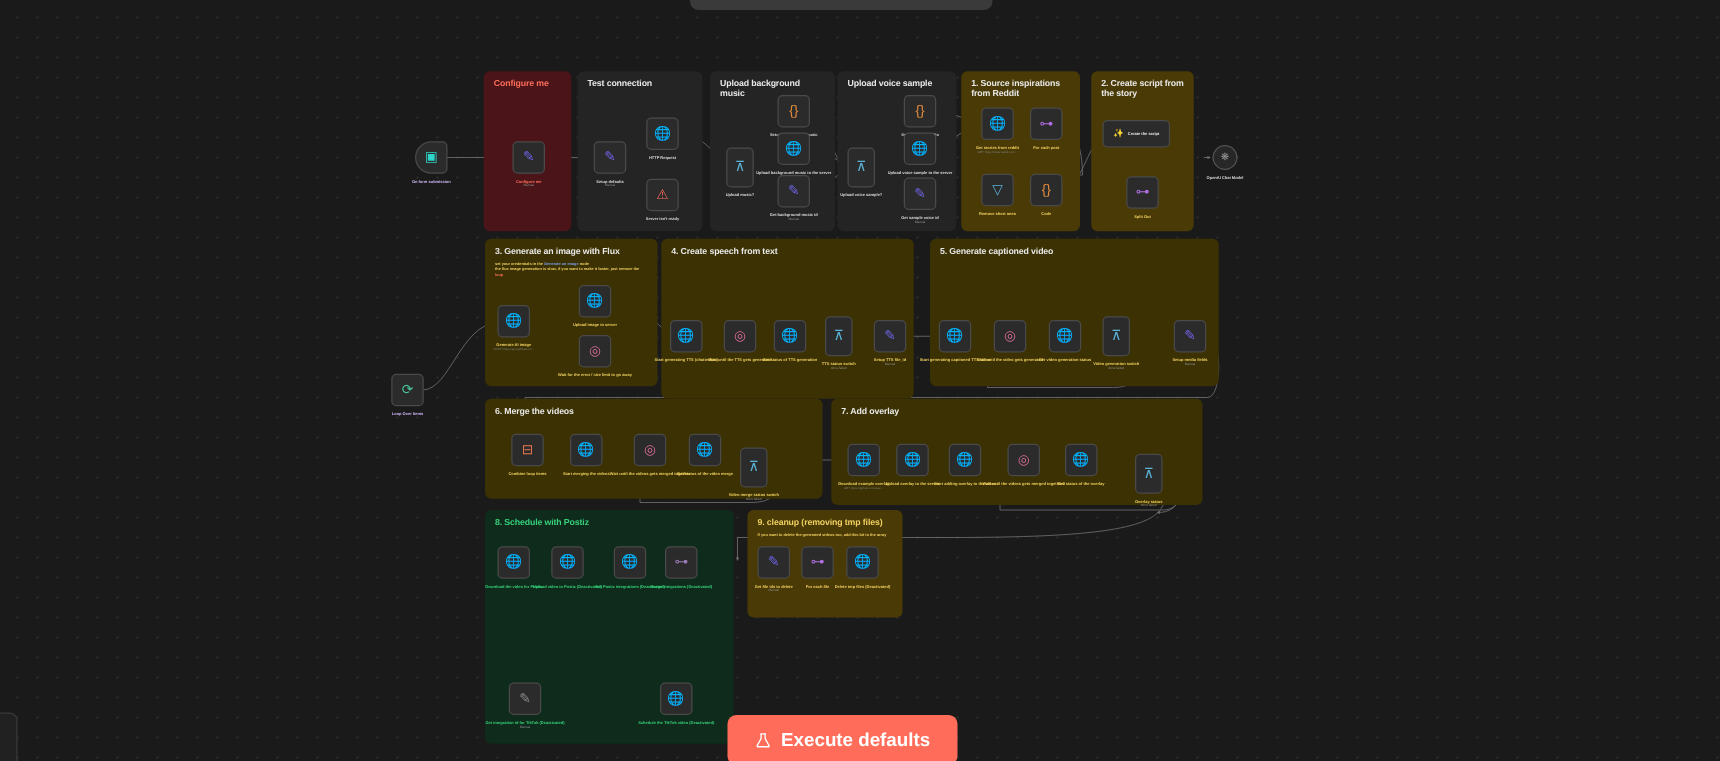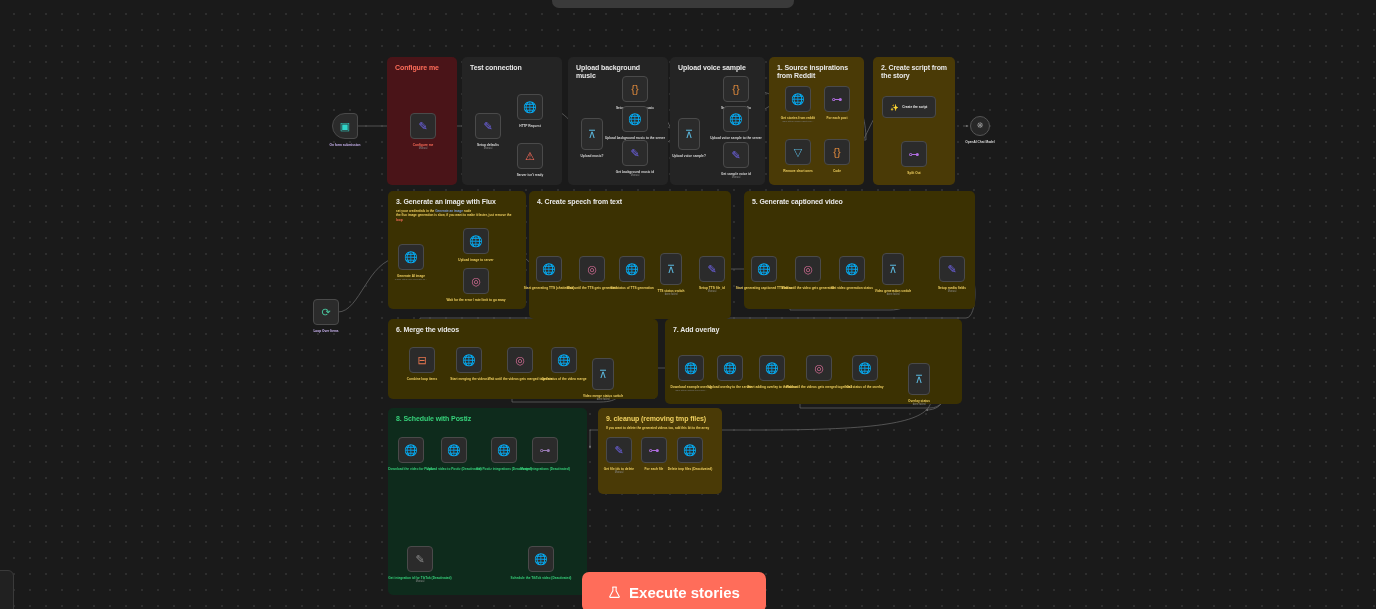--- a/index.html
+++ b/index.html
@@ -522,18 +522,18 @@
   <div class="node" style="left:677px;top:437px;">
     <span class="g ic-globe" style="color:#8a8a8a;">🌐</span>
     <span class="nlabel gold">Delete tmp files (Deactivated)</span>
   </div>
 
   <button class="execbtn">
     <svg viewBox="0 0 24 24" fill="none" stroke="#fff" stroke-width="2">
       <path d="M9 2v7L3 20a1 1 0 0 0 1 1h16a1 1 0 0 0 1-1L15 9V2"></path>
       <path d="M8 2h8"></path>
     </svg>
-    <span>Execute stories</span>
+    <span>Execute defaults</span>
   </button>
 
   <div class="cornerpanel"></div>
 
 </div>
 
 </body></html>

